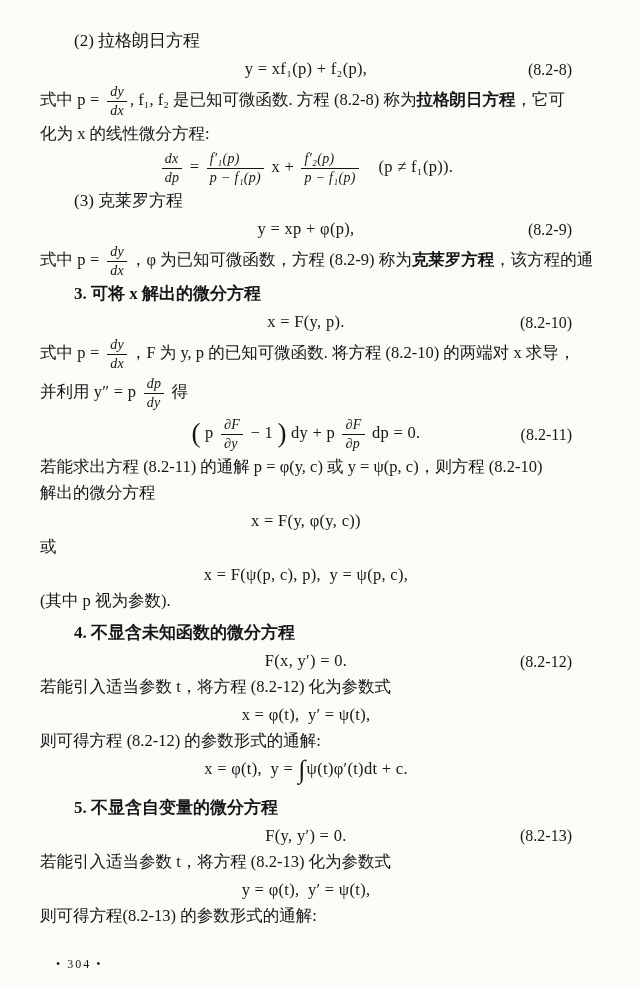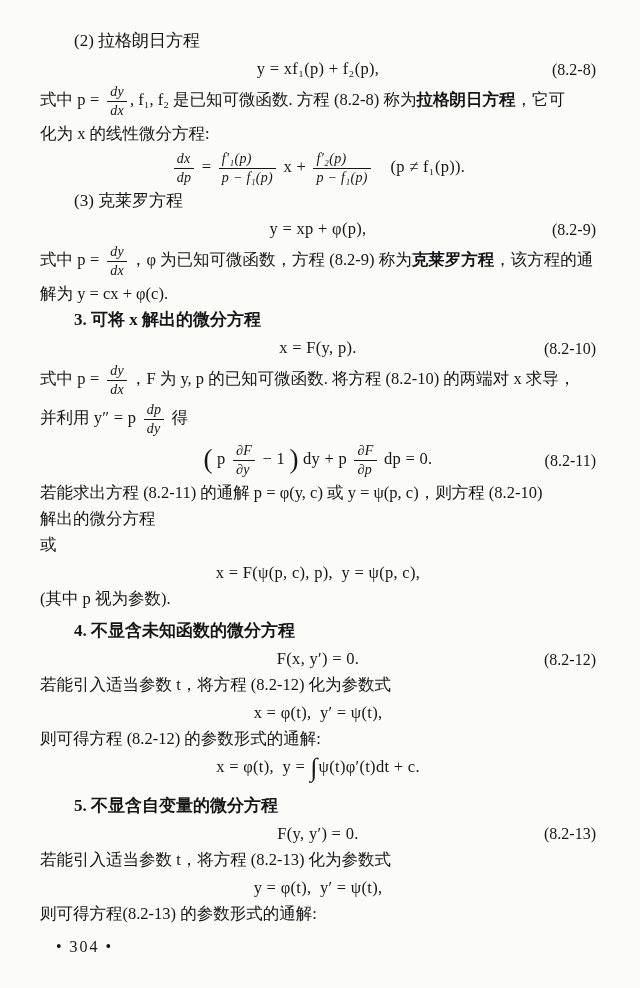--- a/index.html
+++ b/index.html
@@ -4,40 +4,40 @@
 <style>
   html,body{margin:0;padding:0;}
   body{
     width:640px;height:988px;overflow:hidden;
     background:#fbfbf8;color:#161616;
     font-family:"Liberation Serif","DejaVu Serif",serif;
   }
   .page{
     position:relative;box-sizing:border-box;
     width:640px;height:988px;
-    padding:26px 44px 0 40px;
+    padding:26px 68px 0 40px;
   }
   .ln{margin-top:3px;line-height:23px;font-size:16.5px;white-space:nowrap;}
   .hd{padding-left:34px;font-size:17px;}
   .b{font-weight:bold;}
   .m{letter-spacing:.3px;}
   .ctr{text-align:center;position:relative;}
   .eq{margin-top:5px;margin-bottom:2px;}
   .tag{
     position:absolute;right:0;top:50%;transform:translateY(-50%);
     font-style:normal;font-size:16px;letter-spacing:0;
   }
   .frac{display:inline-block;vertical-align:middle;text-align:left;margin:0 3px;}
   .frac .fn,.frac .fd{display:block;font-size:14px;line-height:1.25;padding:0 3px;font-style:italic;letter-spacing:.3px;}
   .frac .fn{border-bottom:1.3px solid #161616;}
   .bp{font-size:27px;font-style:normal;vertical-align:middle;position:relative;top:-1px;}
   .int{font-size:26px;font-style:normal;vertical-align:middle;position:relative;top:-1px;margin:0 1px;}
   .mt14{margin-top:14px;}
   .mt8{margin-top:9px;}
-  .footer{position:absolute;left:56px;bottom:32px;font-size:16px;letter-spacing:2px;}
+  .footer{position:absolute;left:56px;bottom:16px;font-size:12px;letter-spacing:2px;}
 </style>
 </head>
 <body>
 
 <div class="page">
 
   <div class="ln hd"><span>(2) 拉格朗日方程</span></div>
 
   <div class="ln ctr eq"><span class="m">y = xf₁(p) + f₂(p),</span><span class="tag">(8.2-8)</span></div>
 
@@ -46,35 +46,35 @@
   <div class="ln"><span>化为 x 的线性微分方程:</span></div>
 
   <div class="ln ctr eq"><span class="frac"><span class="fn">dx</span><span class="fd">dp</span></span><span class="m"> = </span><span class="frac"><span class="fn">f′₁(p)</span><span class="fd">p − f₁(p)</span></span><span class="m"> x + </span><span class="frac"><span class="fn">f′₂(p)</span><span class="fd">p − f₁(p)</span></span><span class="m"> (p ≠ f₁(p)).</span></div>
 
   <div class="ln hd"><span>(3) 克莱罗方程</span></div>
 
   <div class="ln ctr eq"><span class="m">y = xp + φ(p),</span><span class="tag">(8.2-9)</span></div>
 
   <div class="ln"><span>式中 </span><span class="m">p = </span><span class="frac"><span class="fn">dy</span><span class="fd">dx</span></span><span>，φ 为已知可微函数，方程 (8.2-9) 称为</span><span class="b">克莱罗方程</span><span>，该方程的通</span></div>
 
-  <div class="ln"><span>解为 y = cx + φ(c).</span></div>
 
   <div class="ln hd b"><span>3. 可将 x 解出的微分方程</span></div>
 
   <div class="ln ctr eq"><span class="m">x = F(y, p).</span><span class="tag">(8.2-10)</span></div>
 
   <div class="ln"><span>式中 </span><span class="m">p = </span><span class="frac"><span class="fn">dy</span><span class="fd">dx</span></span><span>，F 为 y, p 的已知可微函数. 将方程 (8.2-10) 的两端对 x 求导，</span></div>
 
   <div class="ln"><span>并利用 </span><span class="m">y″ = p </span><span class="frac"><span class="fn">dp</span><span class="fd">dy</span></span><span> 得</span></div>
 
   <div class="ln ctr eq"><span class="bp">(</span><span class="m"> p </span><span class="frac"><span class="fn">∂F</span><span class="fd">∂y</span></span><span class="m"> − 1 </span><span class="bp">)</span><span class="m"> dy + p </span><span class="frac"><span class="fn">∂F</span><span class="fd">∂p</span></span><span class="m"> dp = 0.</span><span class="tag">(8.2-11)</span></div>
 
   <div class="ln"><span>若能求出方程 (8.2-11) 的通解 p = φ(y, c) 或 y = ψ(p, c)，则方程 (8.2-10)</span></div>
   <div class="ln"><span>解出的微分方程</span></div>
 
+  <div class="ln ctr eq"><span class="m">x = F(y, φ(y, c))</span></div>
 
   <div class="ln"><span>或</span></div>
 
   <div class="ln ctr eq"><span class="m">x = F(ψ(p, c), p), y = ψ(p, c),</span></div>
 
   <div class="ln"><span>(其中 p 视为参数).</span></div>
 
   <div class="ln hd b mt8"><span>4. 不显含未知函数的微分方程</span></div>
 
   <div class="ln ctr eq"><span class="m">F(x, y′) = 0.</span><span class="tag">(8.2-12)</span></div>

